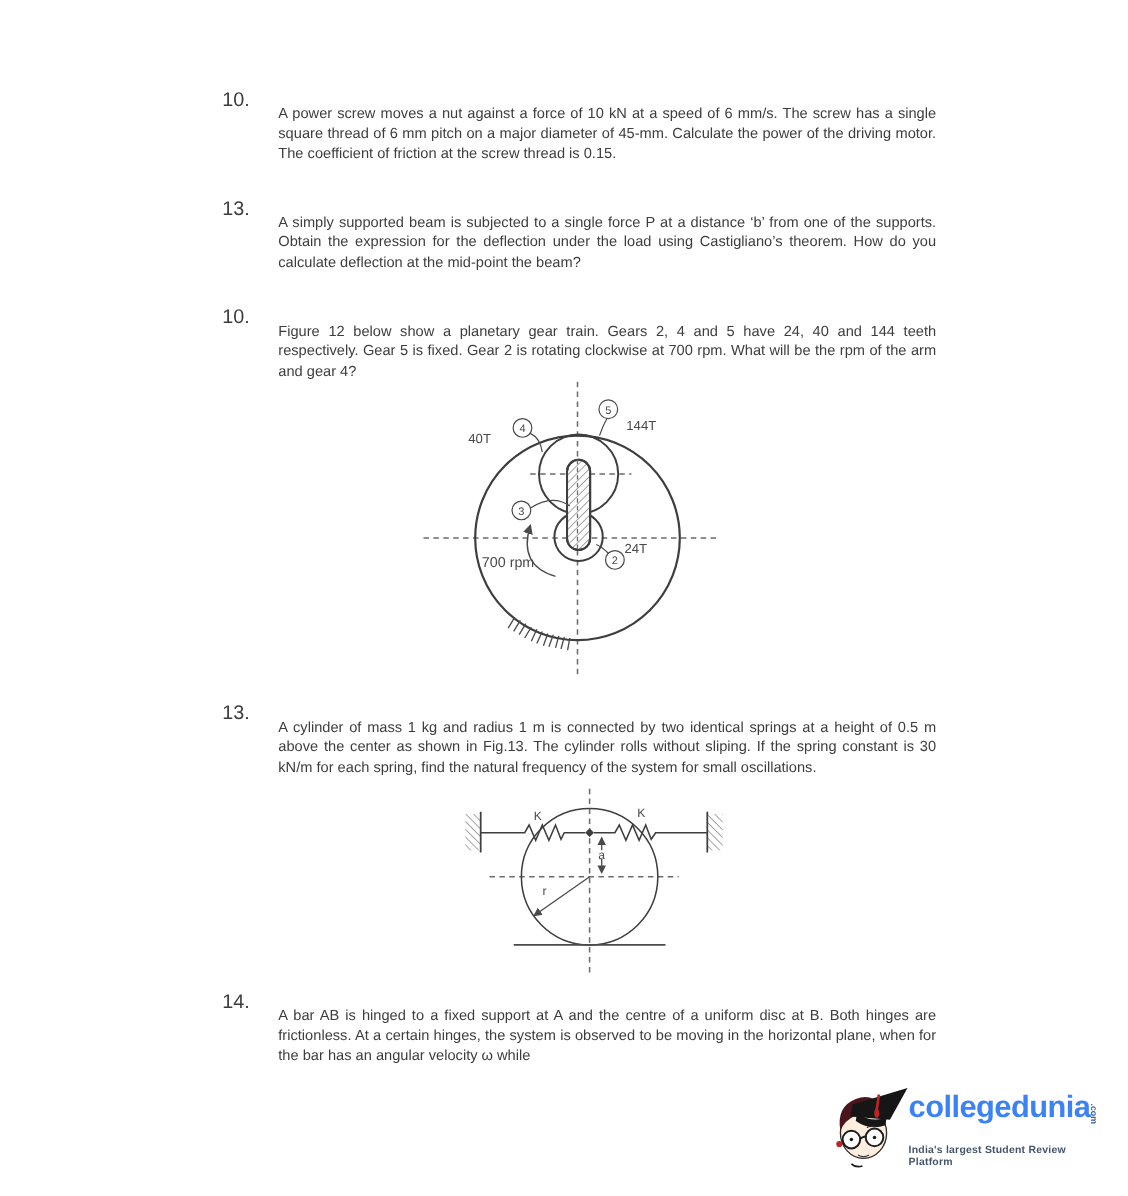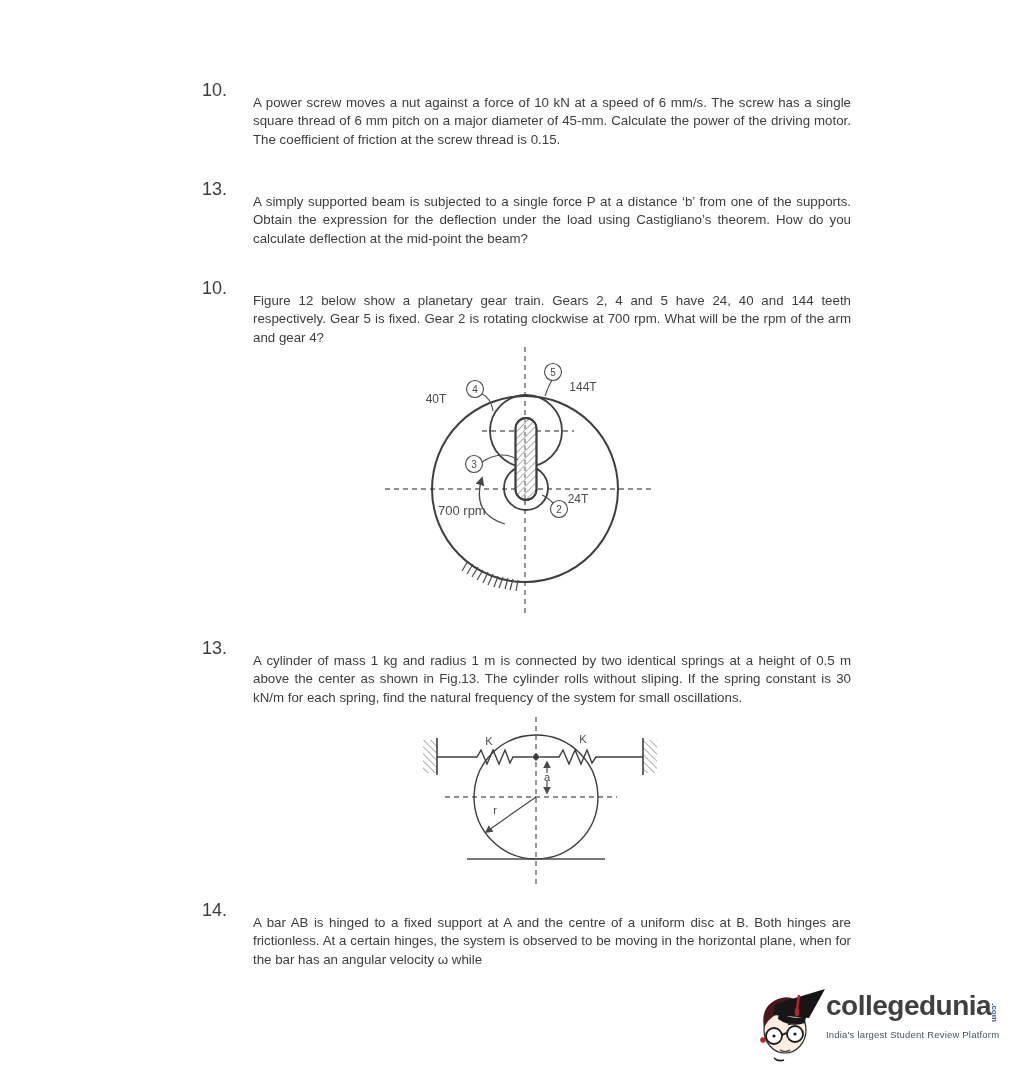--- a/index.html
+++ b/index.html
@@ -10,23 +10,23 @@
   .q{position:absolute;left:0;width:1025px;}
   .qnum{position:absolute;left:202px;top:0;width:42px;font-size:18px;line-height:18.4px;}
   .qtext{position:absolute;left:253px;top:13px;width:598px;font-size:13.3px;line-height:18.4px;text-align:justify;}
   .fig{position:absolute;}
   svg text{font-family:"Liberation Sans",sans-serif;fill:#4a4a4a;}
   
   .logo{position:absolute;left:748px;top:982px;width:250px;height:82px;}
   .mascot{position:absolute;left:0;top:0;width:80px;height:80px;}
   .logo-right{position:absolute;left:78px;top:8px;}
   .logo-row{white-space:nowrap;}
-  .brand{font-size:28px;font-weight:bold;color:#404040;letter-spacing:-0.5px;}
+  .brand{font-size:28px;font-weight:bold;color:#3b82f6;letter-spacing:-0.5px;}
   .tld{display:inline-block;transform:rotate(90deg) translate(2px,6px);font-size:8px;font-weight:bold;color:#3b5998;vertical-align:middle;}
-  .tagline{font-size:9.5px;font-weight:normal;color:#44546a;margin-top:7px;letter-spacing:0.2px;}
+  .tagline{font-size:9.5px;font-weight:bold;color:#44546a;margin-top:18px;letter-spacing:0.2px;}
 </style>
 </head>
 <body>
 
 <div class="q" style="top:81px">
   <div class="qnum">10.</div>
   <div class="qtext">A power screw moves a nut against a force of 10 kN at a speed of 6 mm/s. The screw has a single square thread of 6 mm pitch on a major diameter of 45-mm. Calculate the power of the driving motor. The coefficient of friction at the screw thread is 0.15.</div>
 </div>
 
 <div class="q" style="top:180px">

